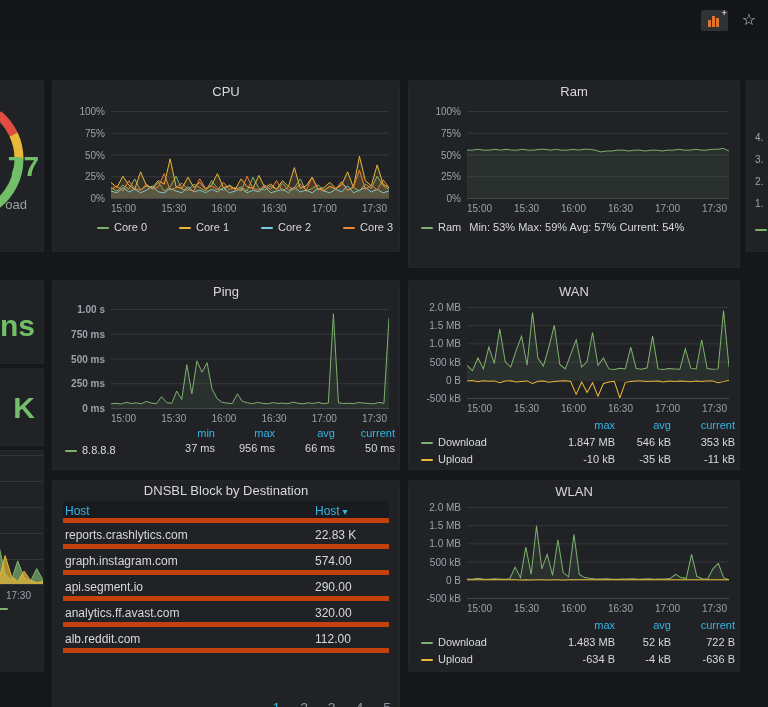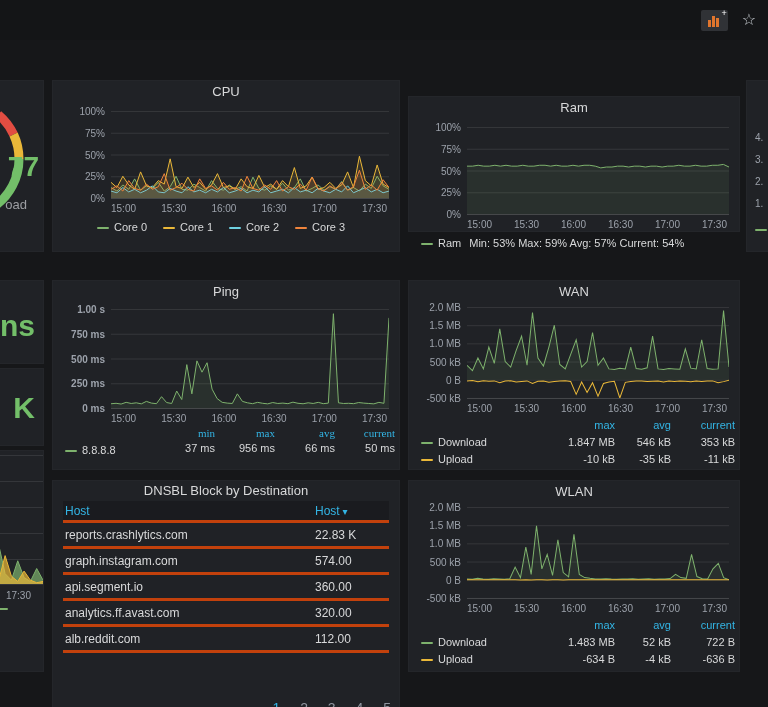--- a/index.html
+++ b/index.html
@@ -40,39 +40,39 @@
     background-size:100% 25%; }
   .grid5 { background-image:linear-gradient(rgba(255,255,255,0.09) 1px, transparent 1px);
     background-size:100% 20%; }
   .xaxis { display:flex; justify-content:space-between; font-size:10px; color:#9ca2ab;
     margin:4px 12px 0 58px; }
   .dash { display:inline-block; width:12px; height:2px; border-radius:1px;
     vertical-align:middle; margin-right:5px; }
   .dash-green { background:#7eb26d; } .dash-yellow { background:#eab839; }
   .dash-blue { background:#6ed0e0; } .dash-orange { background:#ef843c; }
   
-  .legend-inline { display:flex; gap:16px; margin:7px 0 0 44px; font-size:11px; color:#d8d9da; }
+  .legend-inline { display:flex; gap:32px; margin:7px 0 0 44px; font-size:11px; color:#d8d9da; }
   .litem { cursor:pointer; white-space:nowrap; }
   
   .legend-line { margin:7px 0 0 12px; font-size:11px; color:#d8d9da; white-space:nowrap; }
   .legend-line .lstats { margin-left:8px; }
   
   .plegend { display:flex; align-items:flex-end; margin:2px 4px 0 12px; font-size:11px; }
   .pstats { margin-left:auto; display:grid; grid-template-columns:repeat(4,60px);
     text-align:right; line-height:15px; }
-  .sh { color:#33b5e5;font-family:Liberation Serif, serif; }
+  .sh { color:#33b5e5; }
   
   .ltable { display:grid; grid-template-columns:1fr 66px 56px 64px;
     font-size:11px; line-height:17px; margin:3px 4px 0 12px; }
   .ltable .num { text-align:right; }
   .ltable .lh { color:#33b5e5; text-align:right; }
   
   .dtable { margin:0 10px; font-size:12px; }
   .drow { display:grid; grid-template-columns:1fr 88px; height:26px; line-height:25px;
-    border-bottom:3px solid #c2410c; }
+    border-bottom:5px solid #c2410c; }
   .dhead { background:rgba(0,0,0,0.18); color:#33b5e5; height:22px; line-height:21px;
     cursor:pointer; }
   .dhead .cell { cursor:pointer; }
   .cell { padding-left:2px; overflow:hidden; white-space:nowrap; }
   .cell.total { padding-left:14px; }
   .th-total::after { content:' \25BE'; font-size:10px; }
   .pager { position:absolute; bottom:3px; left:0; right:0; text-align:right; font-size:14px; }
   .pager span { margin:0 8px; color:#8e949e; cursor:pointer; }
   .pager span.active { color:#33b5e5; }
   
@@ -150,21 +150,21 @@
     <span>17:30</span>
   </div>
   <div class="legend-inline">
     <span class="litem"><i class="dash dash-green"></i><span>Core 0</span></span>
     <span class="litem"><i class="dash dash-yellow"></i><span>Core 1</span></span>
     <span class="litem"><i class="dash dash-blue"></i><span>Core 2</span></span>
     <span class="litem"><i class="dash dash-orange"></i><span>Core 3</span></span>
   </div>
 </section>
 
-<section class="panel" style="left:408px;top:96px;width:332px;height:136px">
+<section class="panel" style="left:408px;top:80px;width:332px;height:188px">
   <div class="ptitle">Ram</div>
   <div class="crow h88 mt8">
     <div class="yaxis">
       <span>100%</span>
       <span>75%</span>
       <span>50%</span>
       <span>25%</span>
       <span>0%</span>
     </div>
     <div class="plot grid4">
@@ -311,21 +311,21 @@
     <div class="drow">
       <span class="cell">reports.crashlytics.com</span>
       <span class="cell total">22.83 K</span>
     </div>
     <div class="drow">
       <span class="cell">graph.instagram.com</span>
       <span class="cell total">574.00</span>
     </div>
     <div class="drow">
       <span class="cell">api.segment.io</span>
-      <span class="cell total">360.00</span>
+      <span class="cell total">290.00</span>
     </div>
     <div class="drow">
       <span class="cell">analytics.ff.avast.com</span>
       <span class="cell total">320.00</span>
     </div>
     <div class="drow">
       <span class="cell">alb.reddit.com</span>
       <span class="cell total">112.00</span>
     </div>
   </div>

